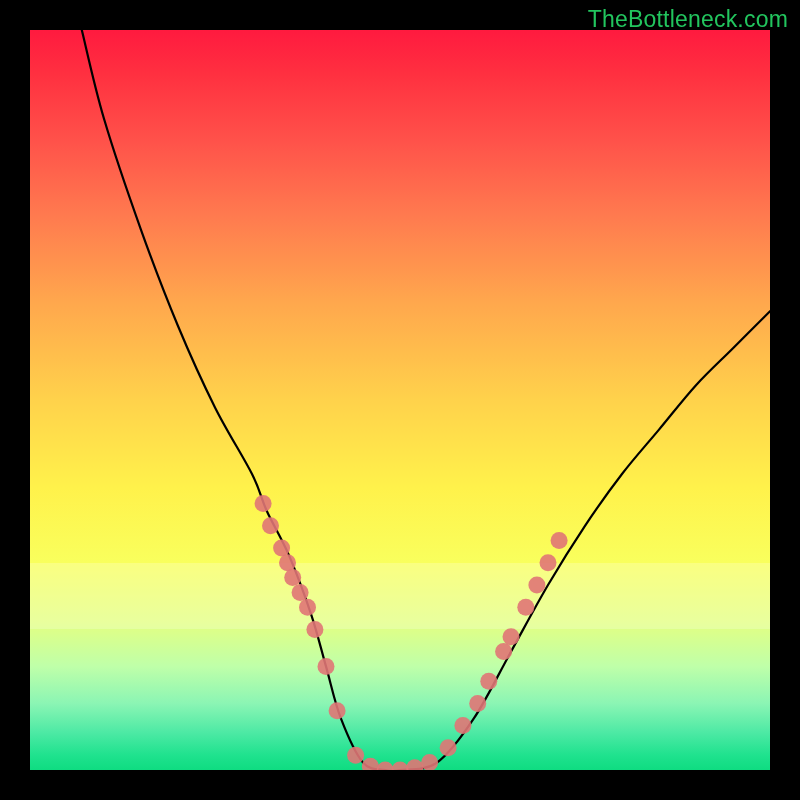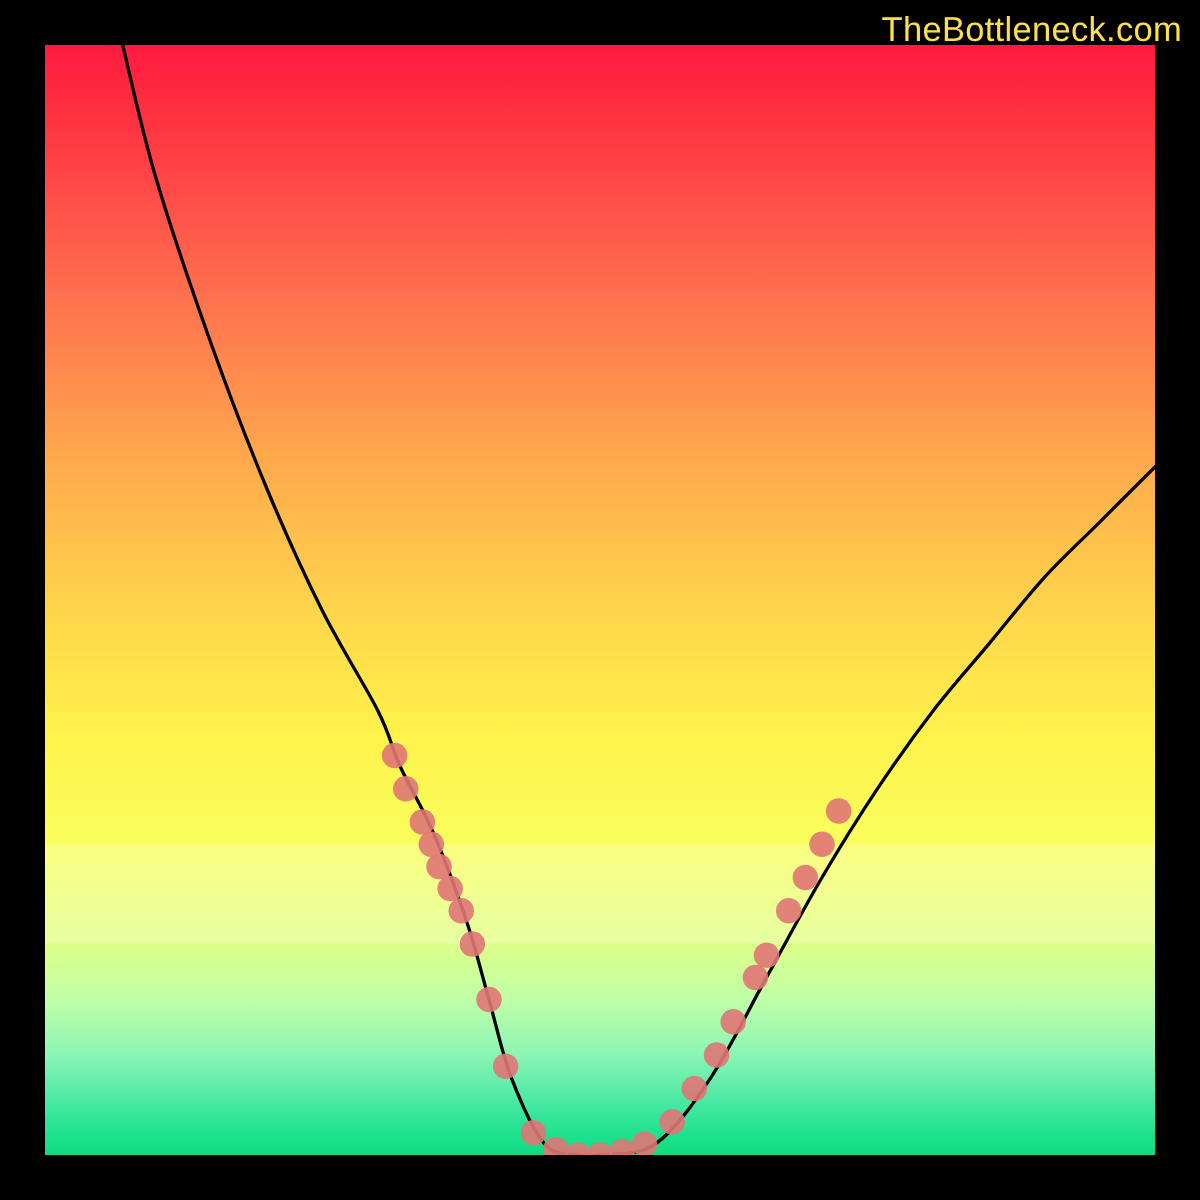--- a/index.html
+++ b/index.html
@@ -50,21 +50,21 @@
     width: 100%;
     top: 72%;
     height: 8.5%;
     background: rgba(255,255,255,0.22);
     pointer-events: none;
   }
   .watermark {
     position: absolute;
     top: 6px;
     right: 12px;
-    color: #fde047;
+    color: #22c55e;
     font-size: 23px;
     font-weight: 500;
     letter-spacing: 0.2px;
     font-family: Arial, sans-serif;
     pointer-events: none;
     z-index: 5;
   }
   svg.curves {
     position: absolute;
     left: 0;

